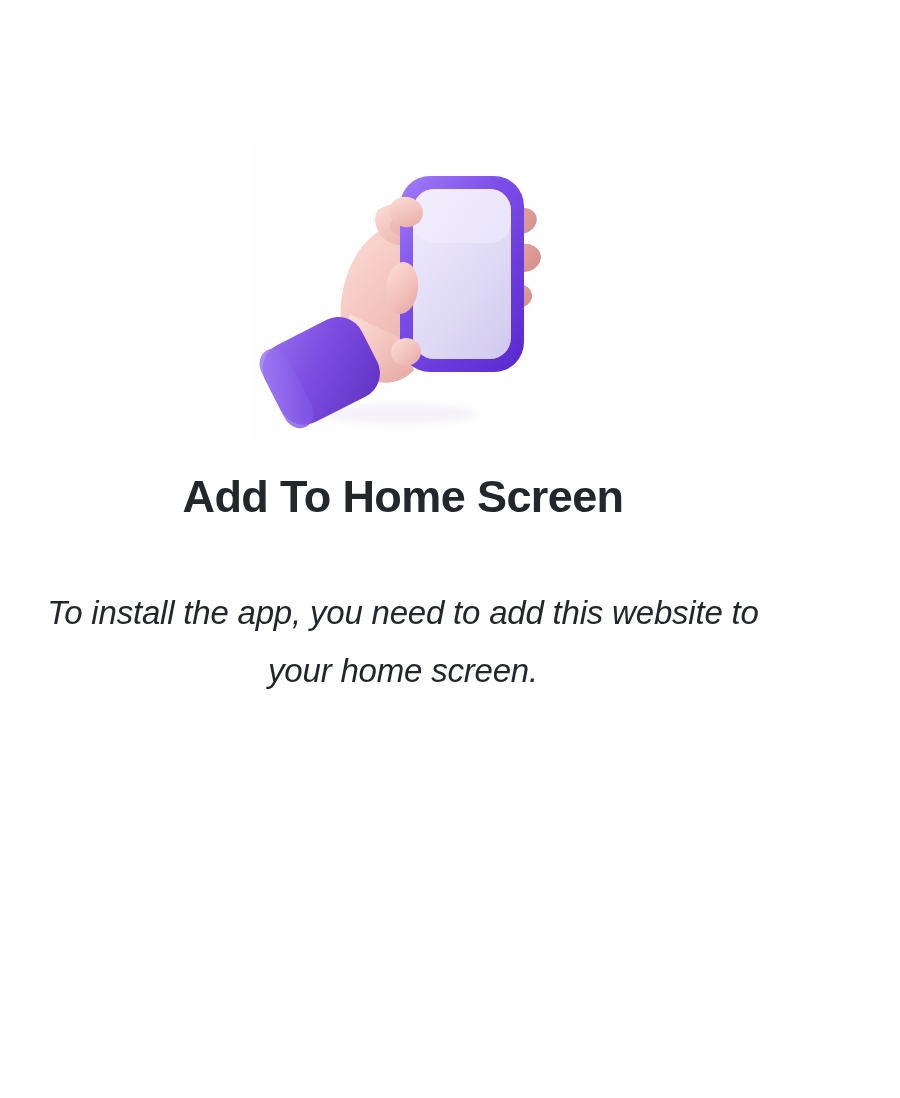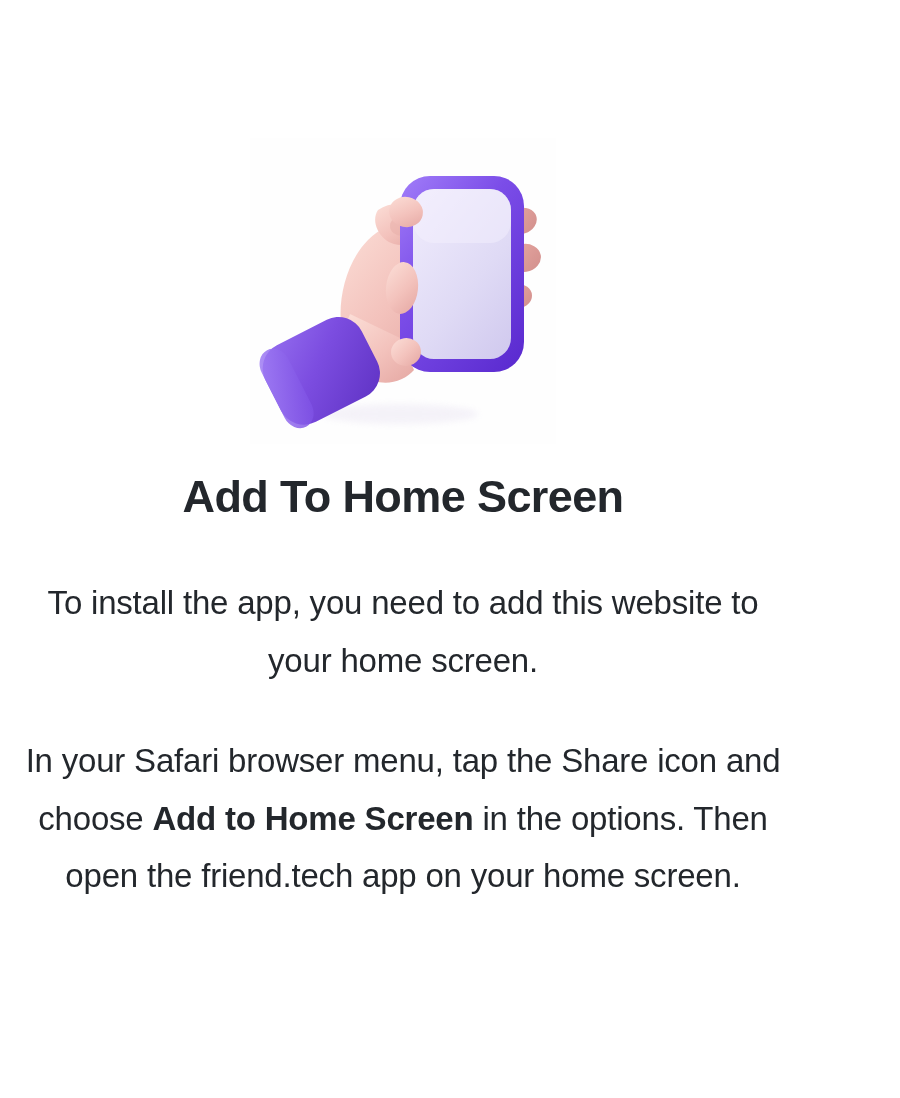--- a/index.html
+++ b/index.html
@@ -50,21 +50,21 @@
   .body-copy {
     width: 760px;
     margin-top: 50px;
     text-align: center;
     color: #23272c;
     font-size: 33px;
     line-height: 1.75;
     font-weight: 400;
     letter-spacing: -0.2px;
   }
-  .para { margin: 2px; }
+  .para { margin: 12px; font-style: italic; }
   .para + .para { margin-top: 42px; }
   .em-strong { font-weight: 700; }
 </style>
 </head>
 <body>
 
 <div class="screen">
 
   <div class="illustration">
     <svg class="illo-svg" viewBox="0 0 306 306" xmlns="http://www.w3.org/2000/svg">
@@ -138,18 +138,15 @@
         <ellipse cx="156" cy="214" rx="15" ry="14" fill="url(#gSkin)" transform="rotate(-8 156 214)"></ellipse>
       </g>
     </svg>
   </div>
 
   <h1 class="title">Add To Home Screen</h1>
 
   <div class="body-copy">
     <p class="para">To install the app, you need to add this website to your home screen.</p>
 
-    <p class="para">
-      <span>In your Safari browser menu, tap the Share icon and choose </span><span class="em-strong">Add to Home Screen</span><span> in the options. Then open the friend.tech app on your home screen.</span>
-    </p>
   </div>
 
 </div>
 
 </body></html>

